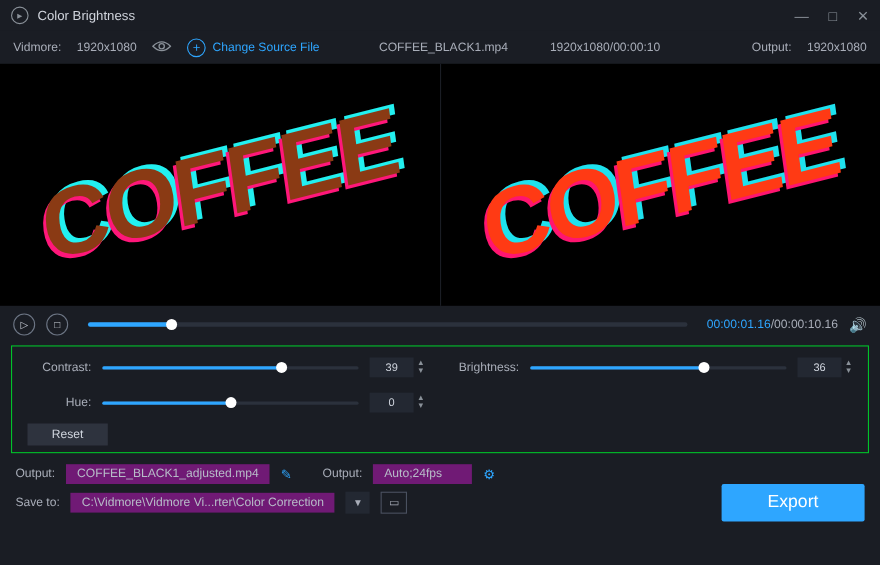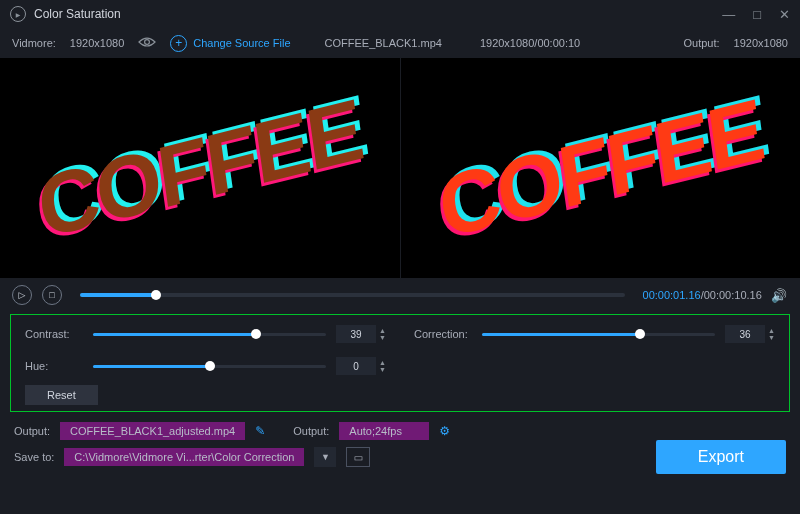--- a/index.html
+++ b/index.html
@@ -11,21 +11,21 @@
 .titlebar .logo::after { content: "▶"; font-size: 6px; color: #8a9199; }
 .titlebar .title { color: #d0d4dc; font-size: 12px; }
 .titlebar .win-controls { margin-left: auto; display: flex; gap: 18px; font-size: 13px; color: #8a9199; }
 .titlebar .win-controls span { cursor: pointer; }
 
 
 .infobar { height: 30px; display: flex; align-items: center; padding: 0 12px; gap: 14px; font-size: 11px; }
 .infobar .eye { width: 18px; }
 .infobar .change-src { color: #2ea6ff; display: flex; align-items: center; gap: 6px; }
 .infobar .plus-circ { width: 17px; height: 17px; border: 1.5px solid #2ea6ff; border-radius: 50%; display: inline-flex; align-items: center; justify-content: center; font-size: 12px; line-height: 1; }
-.infobar .fname { margin-left: 20px; }
+.infobar .fname { margin-left: 40px; }
 .infobar .resdur { margin-left: 24px; }
 .infobar .spacer { flex: 1; }
 .infobar .out-res { color: #a8adb8; }
 
 
 .preview { height: 220px; display: flex; }
 .pane { flex: 1; background: #000; display: flex; align-items: center; justify-content: center; overflow: hidden; position: relative; }
 .pane + .pane { border-left: 1px solid #1a1d24; }
 .coffee { font-family: Impact, "Arial Black", sans-serif; font-size: 86px; font-weight: 900; transform: rotate(-14deg) skewX(-6deg); letter-spacing: -3px; position: relative; }
 .coffee .layer { position: absolute; top: 0; left: 0; }
@@ -42,21 +42,21 @@
 .timeline { flex: 1; position: relative; height: 4px; background: #2b313c; border-radius: 2px; margin: 0 8px; }
 .timeline .prog { position: absolute; left: 0; top: 0; bottom: 0; width: 14%; background: #2ea6ff; border-radius: 2px; }
 .timeline .thumb { position: absolute; left: 14%; top: 50%; transform: translate(-50%,-50%); width: 10px; height: 10px; background: #fff; border-radius: 50%; }
 .time-label .cur { color: #2ea6ff; }
 .vol-icon { font-size: 13px; color: #cfd4dd; }
 
 
 .panel { margin: 2px 10px 6px 10px; border: 1px solid #00c22a; padding: 10px 14px 6px 14px; }
 .rows { display: grid; grid-template-columns: 1fr 1fr; column-gap: 28px; row-gap: 14px; }
 .ctrl { display: flex; align-items: center; gap: 10px; }
-.ctrl label { width: 58px; text-align: left; }
+.ctrl label { width: 58px; text-align: right; }
 .slider { flex: 1; height: 3px; background: #2b313c; position: relative; border-radius: 2px; }
 .slider .fill { position: absolute; left: 0; top: 0; bottom: 0; background: #2ea6ff; border-radius: 2px; }
 .slider .knob { position: absolute; top: 50%; width: 10px; height: 10px; background: #fff; border-radius: 50%; transform: translate(-50%,-50%); }
 .stepper { display: flex; align-items: center; }
 .stepper .val { width: 40px; height: 18px; background: #232832; display: inline-flex; align-items: center; justify-content: center; font-size: 10px; color: #cfd4dd; }
 .stepper .arrows { display: flex; flex-direction: column; margin-left: 3px; }
 .stepper .arrows span { font-size: 7px; line-height: 7px; color: #8a9199; cursor: pointer; }
 .reset { margin-top: 10px; display: inline-block; background: #2e333e; padding: 4px 22px; color: #cfd4dd; font-size: 11px; }
 
 
@@ -67,21 +67,21 @@
 .dd-btn { width: 22px; height: 20px; background: #232832; display: inline-flex; align-items: center; justify-content: center; font-size: 9px; cursor: pointer; }
 .folder-btn { width: 24px; height: 20px; border: 1px solid #4a5160; display: inline-flex; align-items: center; justify-content: center; font-size: 10px; cursor: pointer; }
 .export-btn { margin-left: auto; background: #2ea6ff; color: #fff; padding: 8px 42px; font-size: 16px; border-radius: 2px; cursor: pointer; }
 .bottom { display: flex; align-items: center; }
 </style>
 </head>
 <body>
 
 <div class="titlebar">
   <span class="logo"></span>
-  <span class="title">Color Saturation</span>
+  <span class="title">Color Brightness</span>
   <div class="win-controls">
     <span>—</span>
     <span>□</span>
     <span>✕</span>
   </div>
 </div>
 
 <div class="infobar">
   <span>Vidmore:</span>
   <span>1920x1080</span>
@@ -142,21 +142,21 @@
         </div>
       <div class="stepper">
           <span class="val">39</span>
           <span class="arrows">
             <span>▲</span>
             <span>▼</span>
           </span>
         </div>
     </div>
     <div class="ctrl">
-      <label>Correction:</label>
+      <label>Brightness:</label>
       <div class="slider">
           <div class="fill" style="width:68%"></div>
           <div class="knob" style="left:68%"></div>
         </div>
       <div class="stepper">
           <span class="val">36</span>
           <span class="arrows">
             <span>▲</span>
             <span>▼</span>
           </span>

